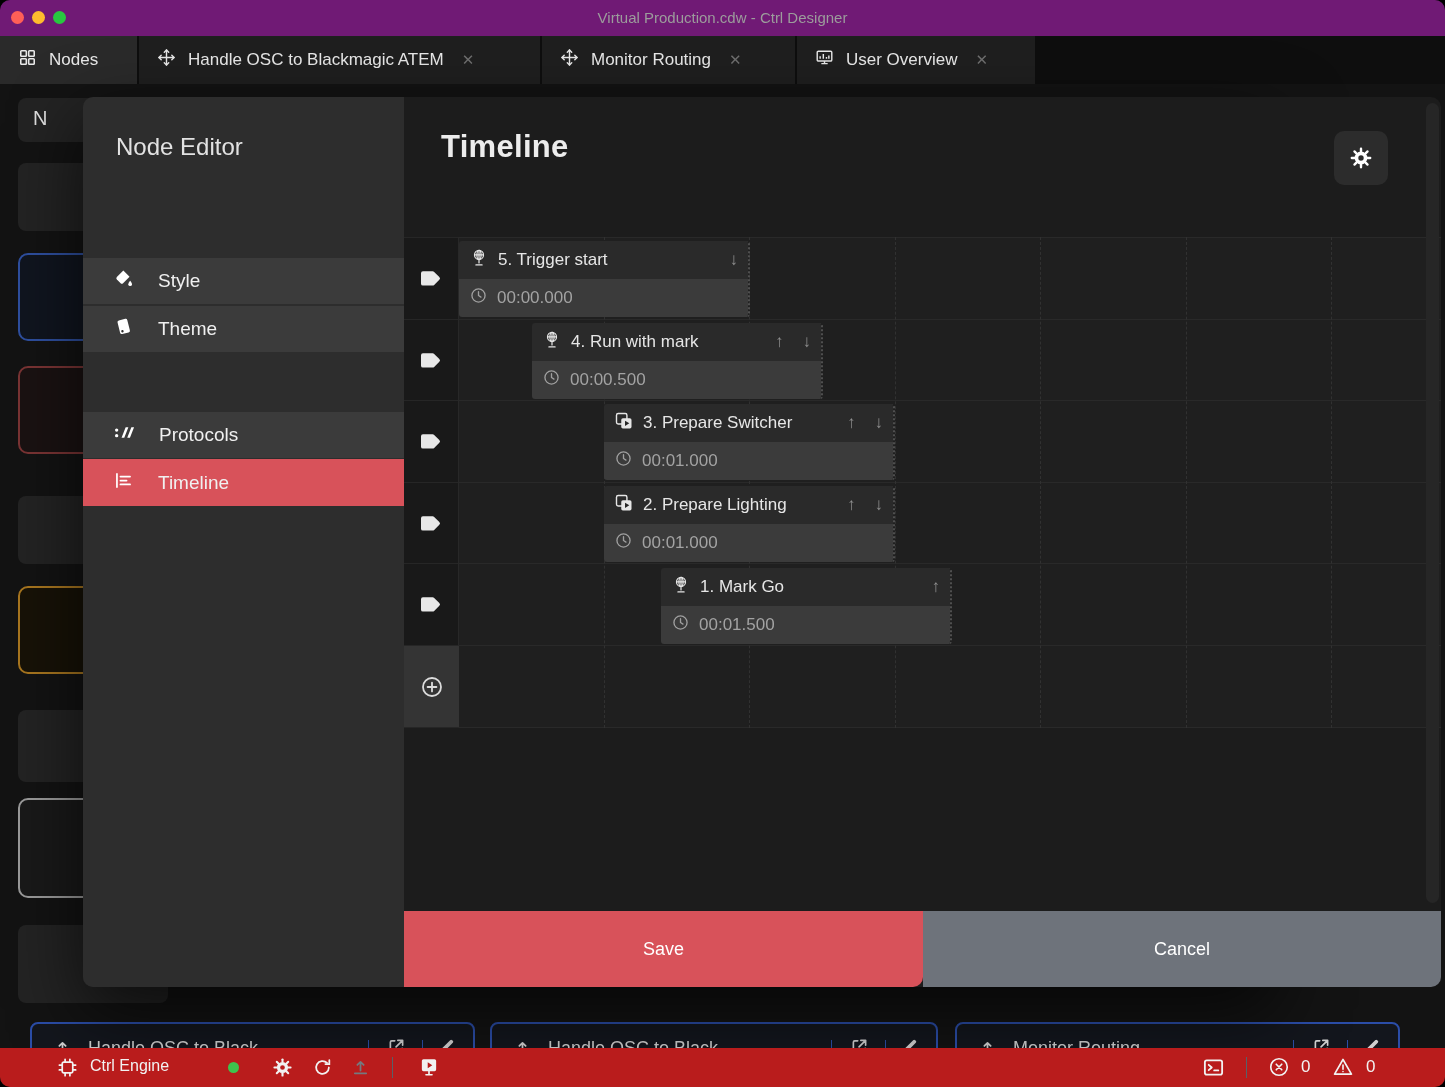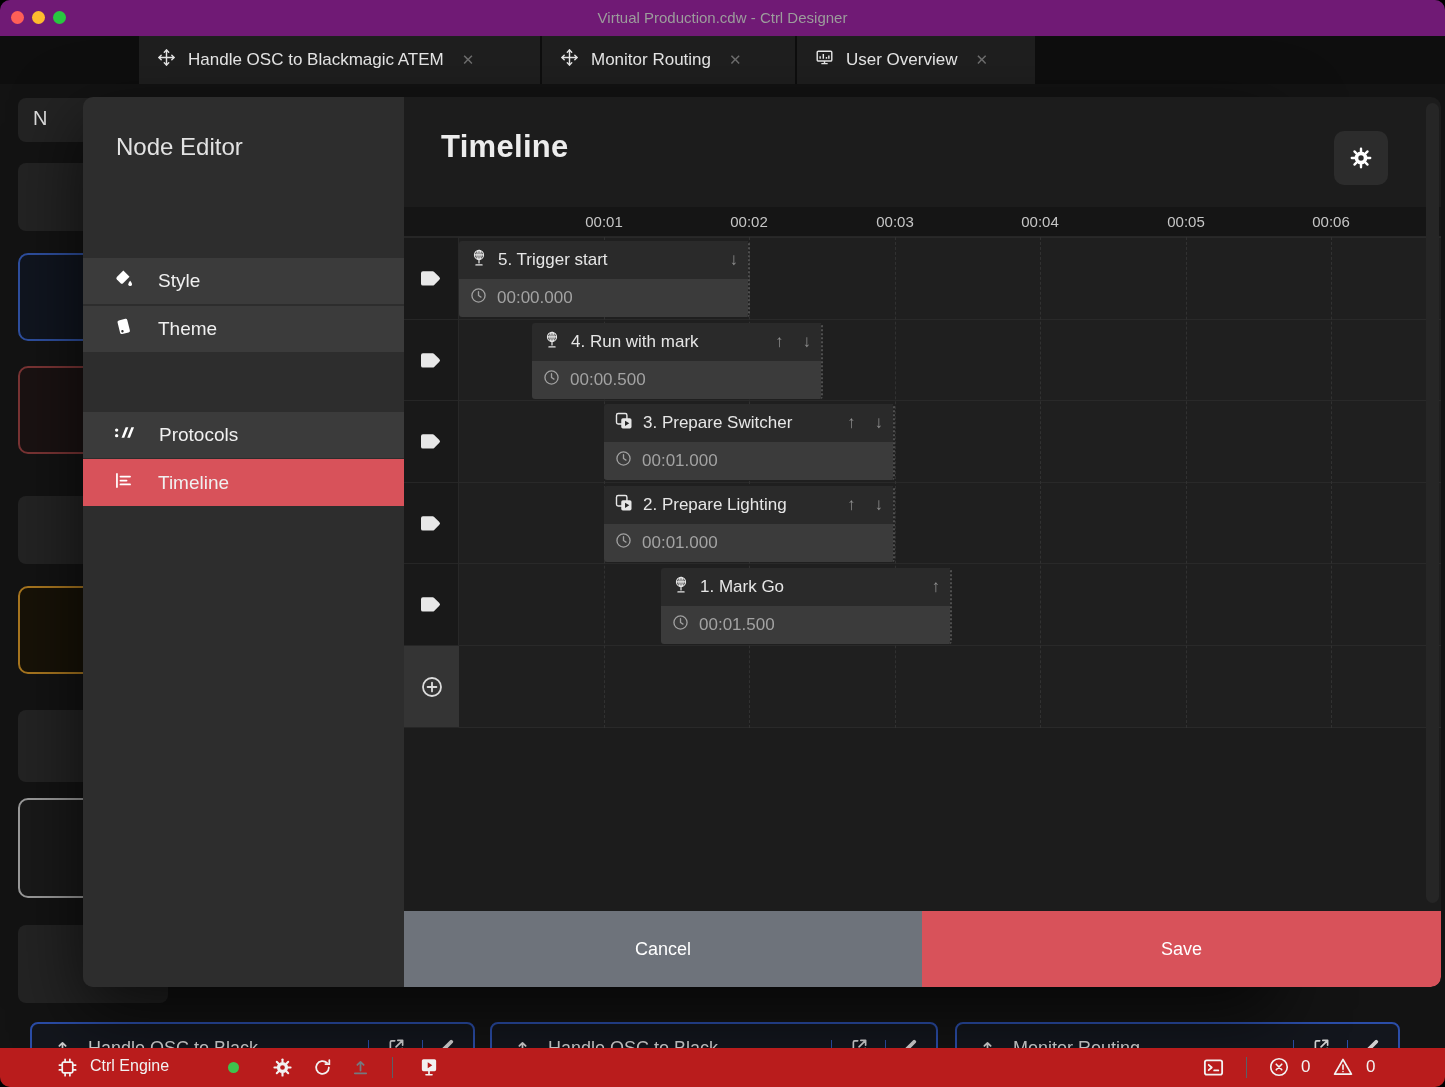--- a/index.html
+++ b/index.html
@@ -264,20 +264,26 @@
   </div>
 
   <div class="titlebar">
     <span class="tl" style="left:11px;background:#ff5f57;"></span>
     <span class="tl" style="left:32px;background:#febc2e;"></span>
     <span class="tl" style="left:53px;background:#28c840;"></span>
     <div class="title-text">Virtual Production.cdw - Ctrl Designer</div>
   </div>
 
   <div class="tabbar">
+    <div class="tab" style="left:0;width:137px;background:#2a2a2a;">
+      <span class="ic" style="color:#e8e8e8;"><svg width="19" height="19">
+            <use href="#i-grid"></use>
+          </svg></span>
+      <span>Nodes</span>
+    </div>
     <div class="tab" style="left:139px;width:401px;">
       <span class="ic" style="color:#e8e8e8;"><svg width="19" height="19">
             <use href="#i-move"></use>
           </svg></span>
       <span>Handle OSC to Blackmagic ATEM</span>
       <span class="close">✕</span>
     </div>
     <div class="tab" style="left:542px;width:253px;">
       <span class="ic" style="color:#e8e8e8;"><svg width="19" height="19">
             <use href="#i-move"></use>
@@ -327,28 +333,20 @@
     </div>
 
     <div class="main">
       <div class="tl-title">Timeline</div>
       <div class="gear-btn">
         <svg width="24" height="24">
             <use href="#i-gear"></use>
           </svg>
       </div>
 
-      <div class="ruler">
-        <span style="left:170px;">00:01</span>
-        <span style="left:315px;">00:02</span>
-        <span style="left:461px;">00:03</span>
-        <span style="left:606px;">00:04</span>
-        <span style="left:752px;">00:05</span>
-        <span style="left:897px;">00:06</span>
-      </div>
 
       <div class="rows">
         <div class="vline" style="left:200px;"></div>
         <div class="vline" style="left:345px;"></div>
         <div class="vline" style="left:491px;"></div>
         <div class="vline" style="left:636px;"></div>
         <div class="vline" style="left:782px;"></div>
         <div class="vline" style="left:927px;"></div>
 
         <div class="gutter"></div>
@@ -468,22 +466,22 @@
                   <use href="#i-clock"></use>
                 </svg></span>
             <span>00:01.500</span>
           </div>
         </div>
       </div>
 
       <div class="scrollstrip"></div>
 
       <div class="btnrow">
+        <div class="btn" style="width:519px;background:#d8525a;border-radius:0 0 10px 0;">Save</div>
         <div class="btn" style="width:518px;background:#6e737b;">Cancel</div>
-        <div class="btn" style="width:519px;background:#d8525a;border-radius:0 0 10px 0;">Save</div>
       </div>
     </div>
   </div>
 
   <div class="statusbar">
     <span class="ic" style="position:absolute;left:56px;top:8px;color:#f2f2f2;"><svg width="23" height="23">
           <use href="#i-chip"></use>
         </svg></span>
     <span style="position:absolute;left:90px;top:9px;font-size:16px;color:#f2f2f2;">Ctrl Engine</span>
     <span class="dot" style="left:228px;top:14px;background:#3fc24d;"></span>

